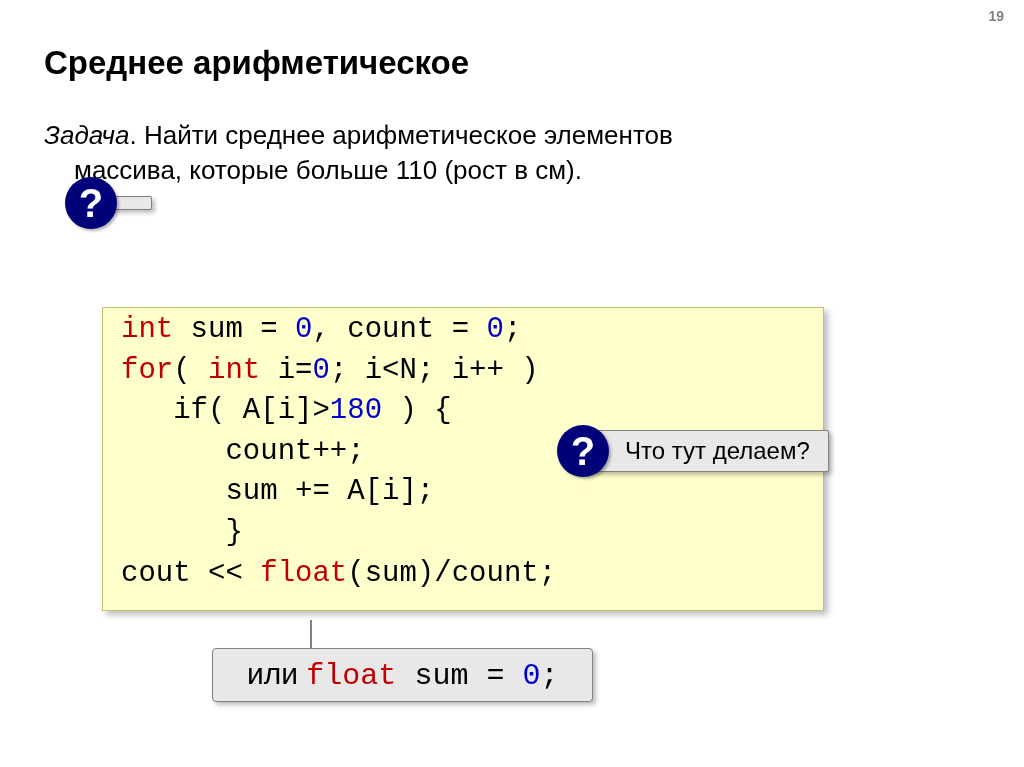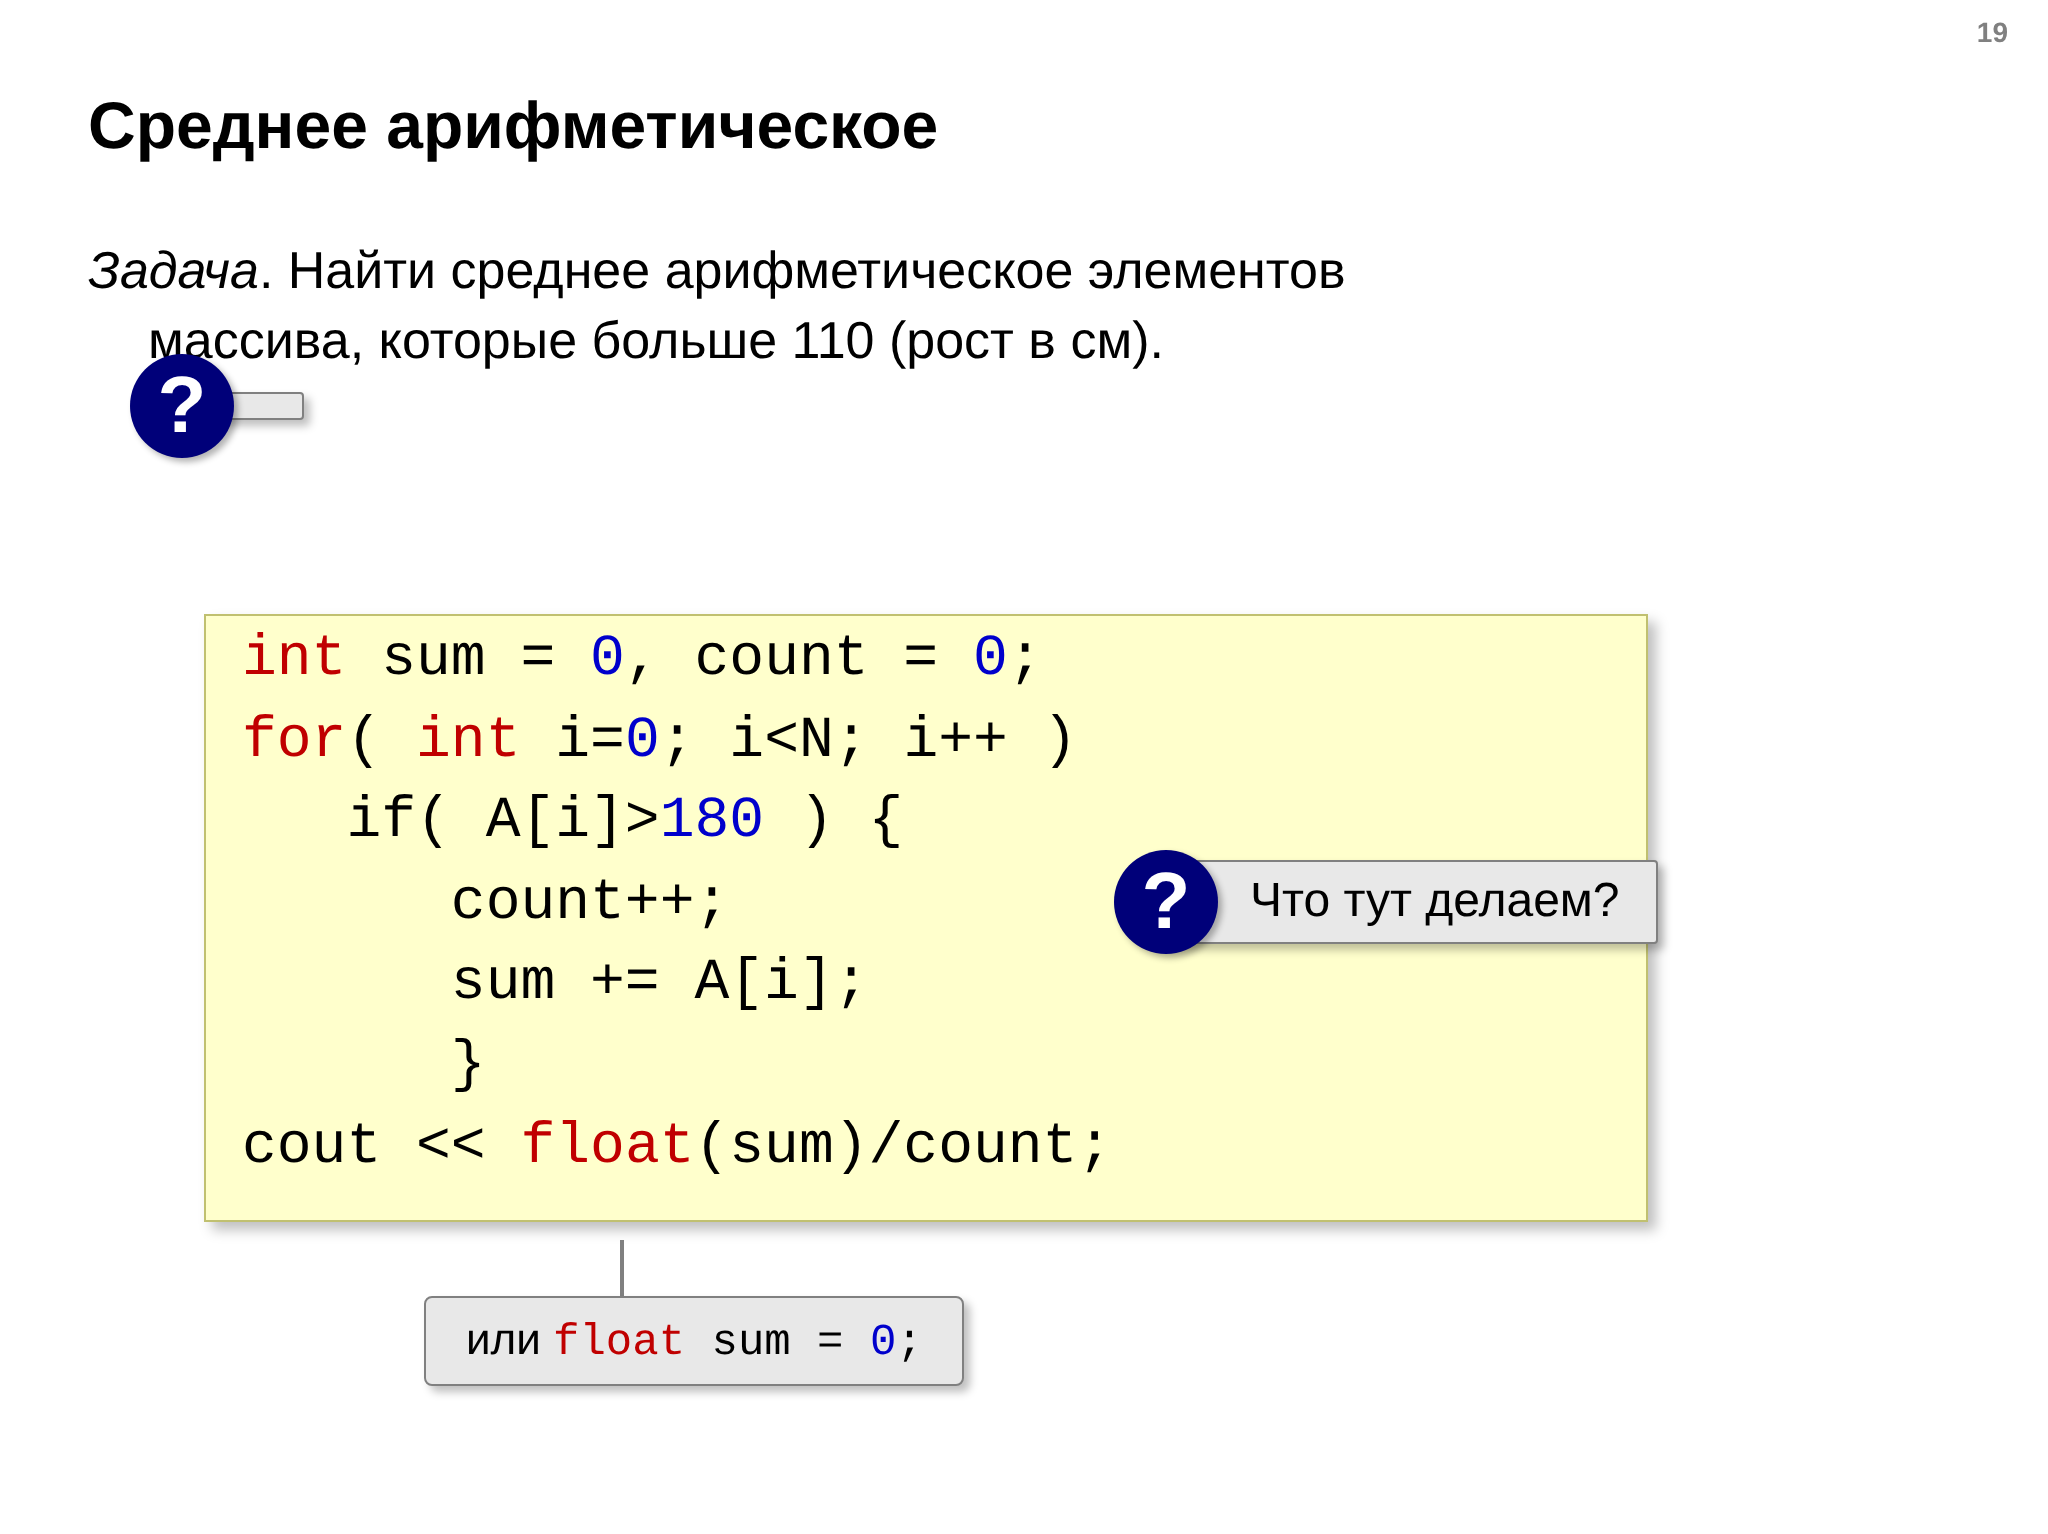--- a/index.html
+++ b/index.html
@@ -93,22 +93,22 @@
 
   .callout2 { position: absolute; top: 430px; left: 578px; }
 
   .callout3 {
     position: absolute;
     top: 648px;
     left: 212px;
     background: #e8e8e8;
     border: 1px solid #808080;
     box-shadow: 3px 3px 4px rgba(0,0,0,0.25);
-    padding: 8px 20px;
-    font-size: 22px;
+    padding: 8px 34px;
+    font-size: 30px;
     font-family: Arial, Helvetica, sans-serif;
     border-radius: 4px;
   }
   .callout3 .code { font-family: "Courier New", monospace; }
 
   .connector {
     position: absolute;
     left: 310px;
     top: 620px;
     width: 2px;

